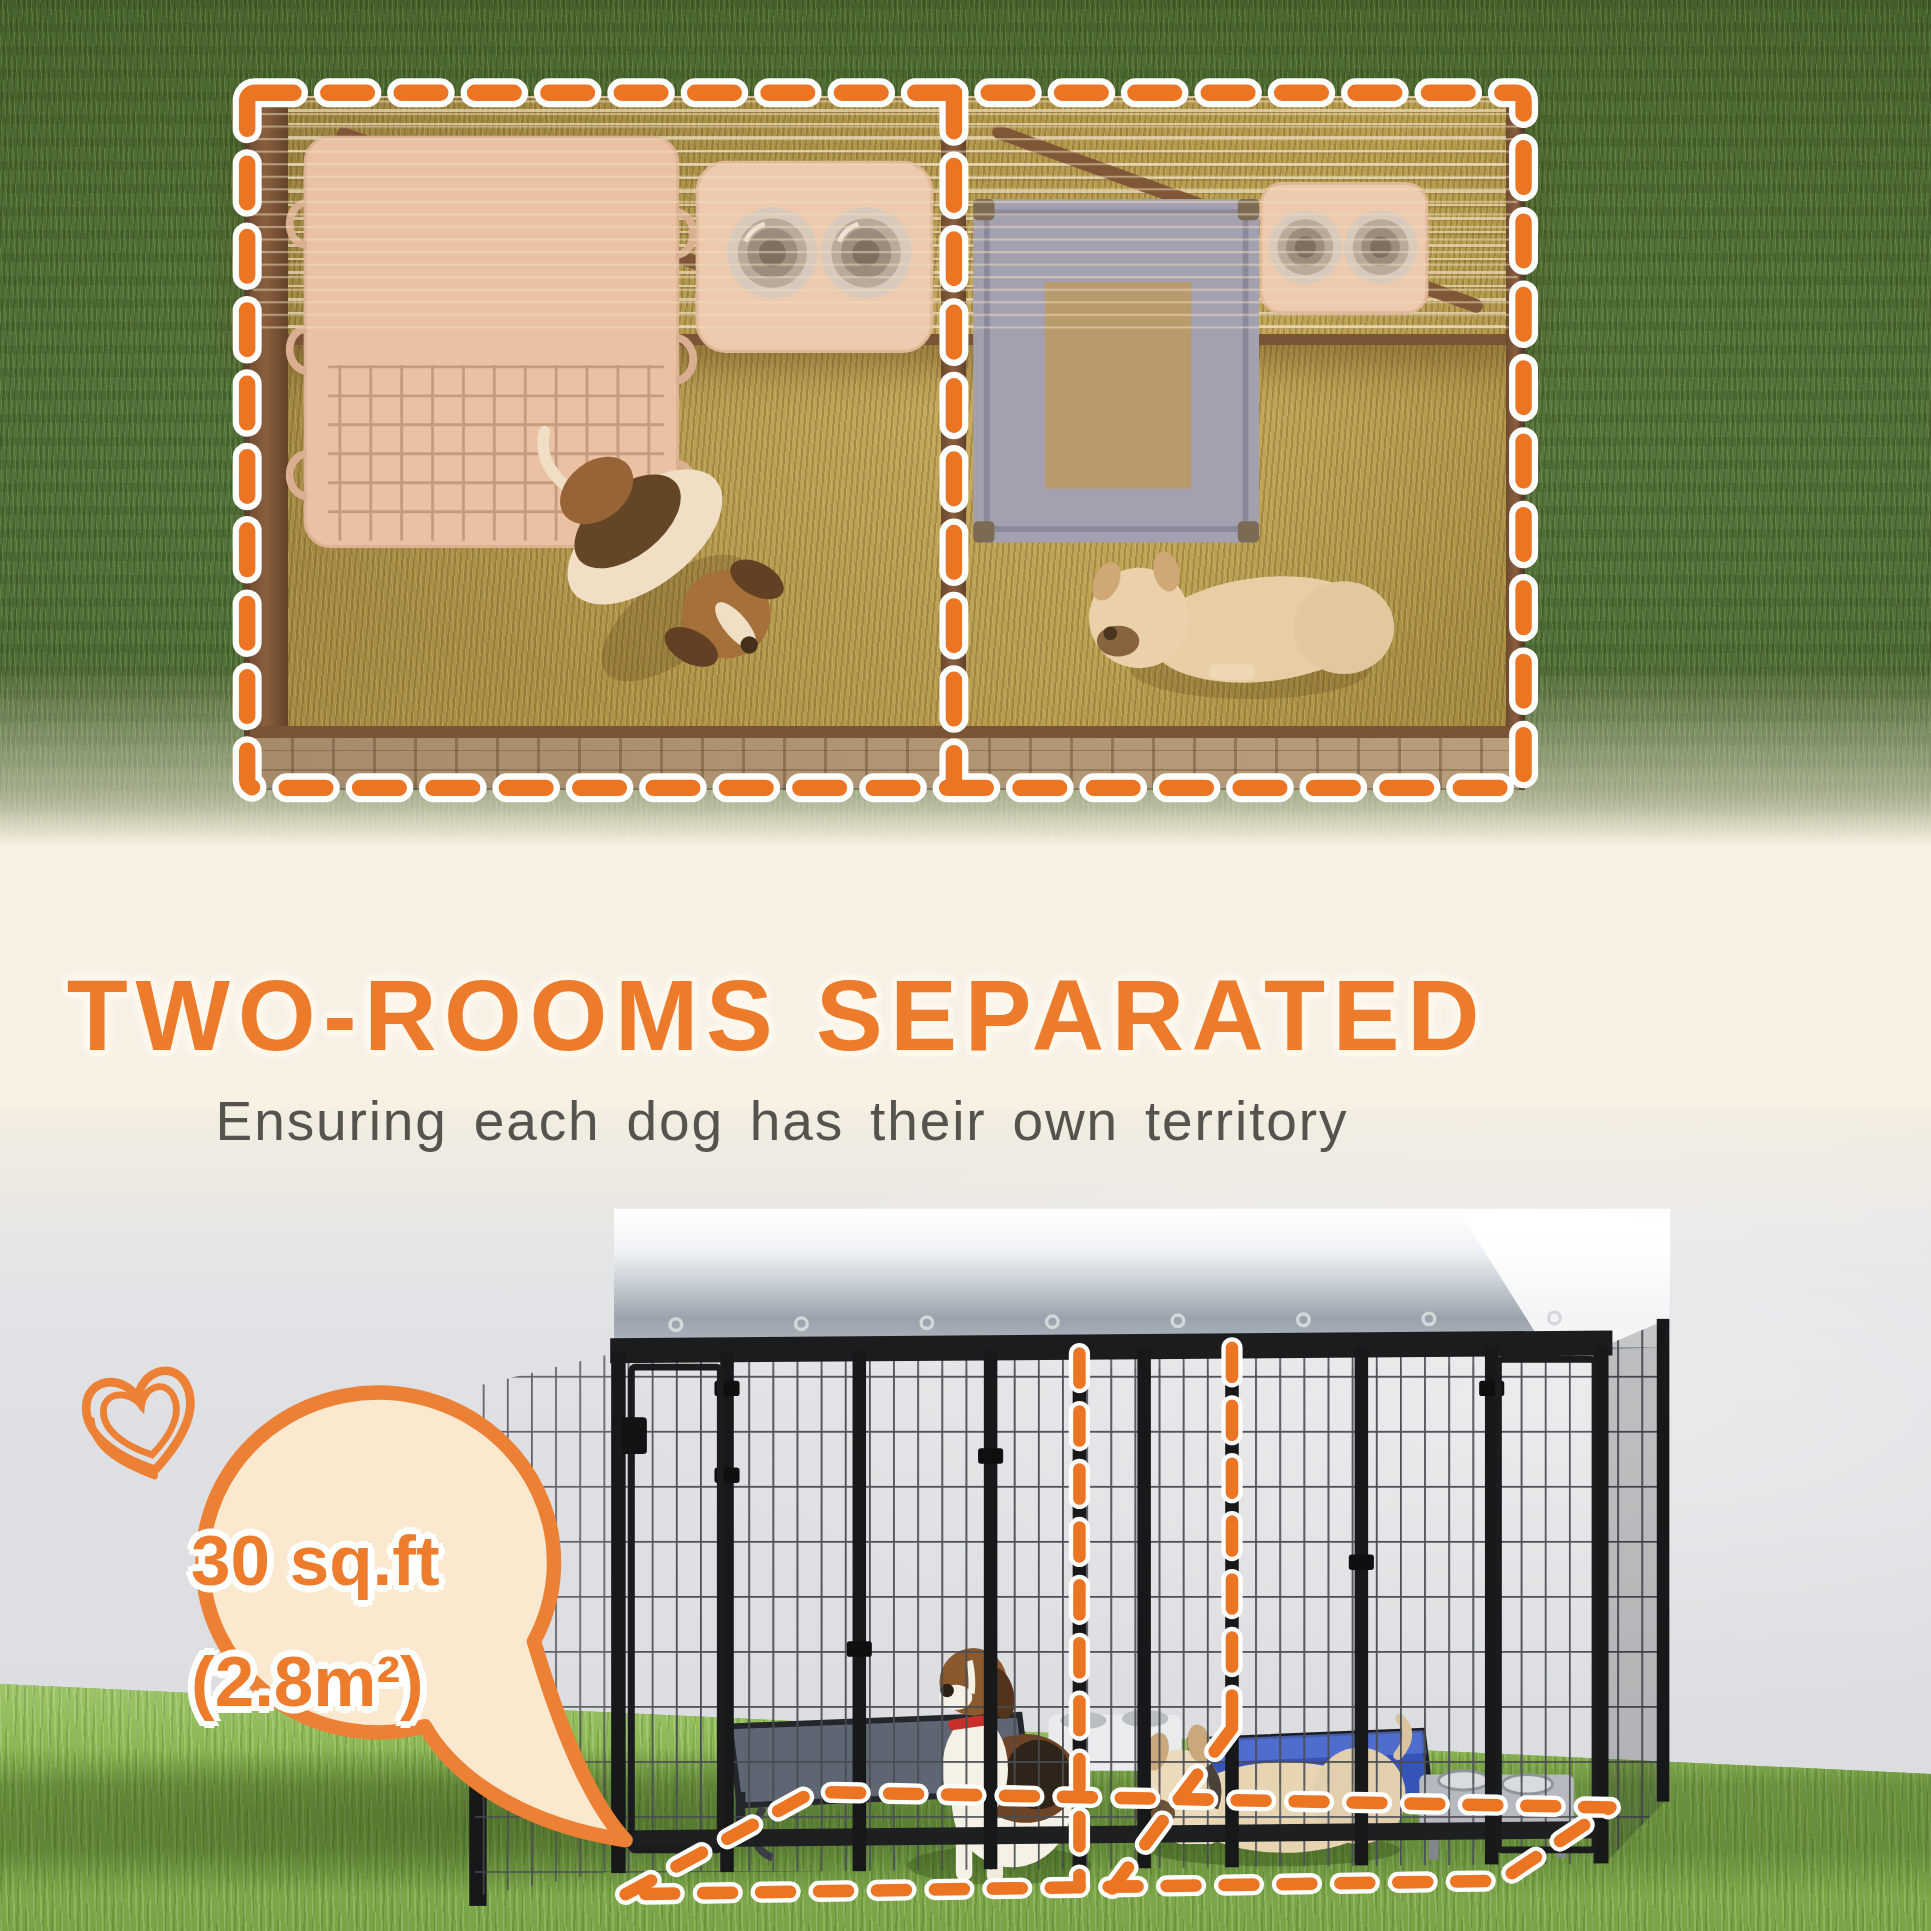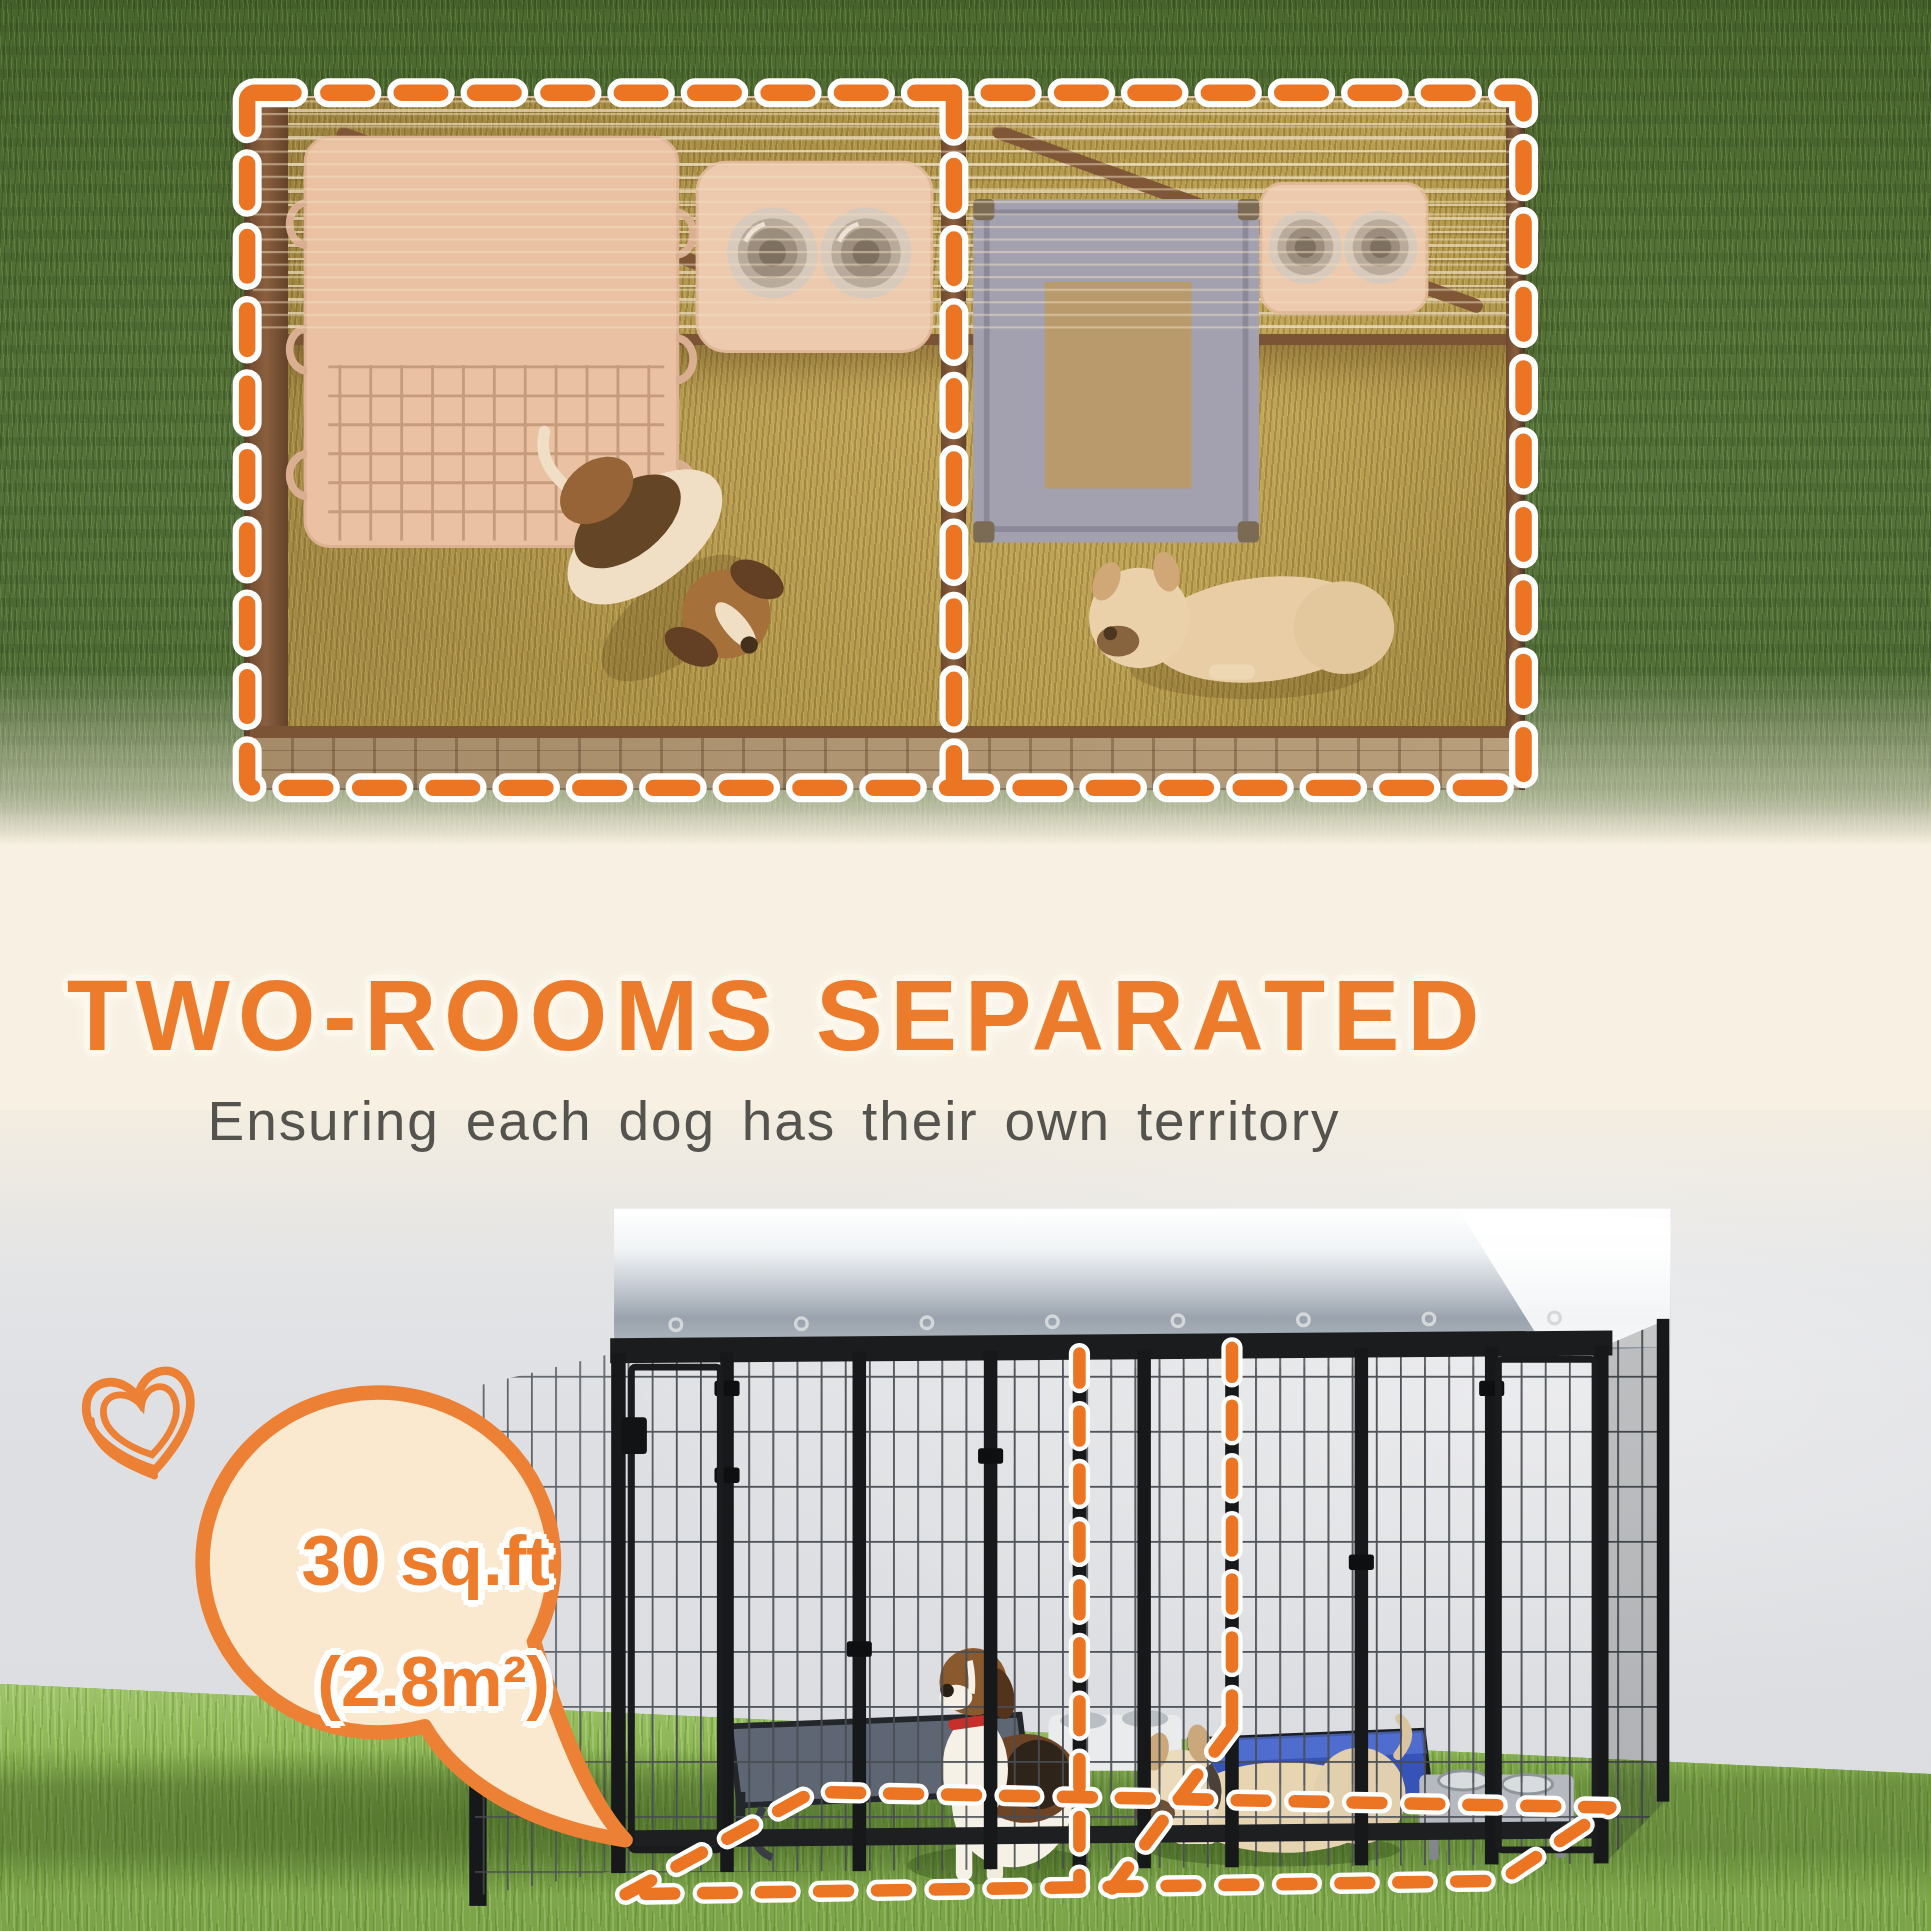--- a/index.html
+++ b/index.html
@@ -73,23 +73,23 @@
   .du{fill:none;stroke:#FFFFFF;stroke-linecap:round;stroke-linejoin:round;}
   .do{fill:none;stroke:#EC7524;stroke-linecap:round;stroke-linejoin:round;}
   .t{stroke-dasharray:40 36;}  .du.t{stroke-width:30px;} .do.t{stroke-width:17px;}
   .b{stroke-dasharray:30 30;}  .du.b{stroke-width:22px;} .do.b{stroke-width:13px;}
 
   
   .headline{left:0;top:958px;width:1554px;text-align:center;z-index:9;
     font-weight:bold;font-size:100px;letter-spacing:7.7px;color:#ED7B2C;white-space:nowrap;
     text-shadow:-5.8px 0 0 #FDF7EC,5.8px 0 0 #FDF7EC,0 -5.8px 0 #FDF7EC,0 5.8px 0 #FDF7EC,
       -3.9px -3.9px 0 #FDF7EC,3.9px -3.9px 0 #FDF7EC,-3.9px 3.9px 0 #FDF7EC,3.9px 3.9px 0 #FDF7EC,0 0 17.4px #FFFFFF;}
-  .subline{left:0;top:1089px;width:1548px;text-align:center;z-index:9;
+  .subline{left:8px;top:1089px;width:1548px;text-align:center;z-index:9;
     font-size:55px;letter-spacing:1.9px;word-spacing:8.7px;color:#55534E;white-space:nowrap;}
-  .bub-line{left:191px;width:359px;text-align:right;z-index:9;font-weight:bold;color:#ED7C2C;white-space:nowrap;
+  .bub-line{left:191px;width:359px;text-align:left;z-index:9;font-weight:bold;color:#ED7C2C;white-space:nowrap;
     text-shadow:-6.8px 0 0 #FFF,6.8px 0 0 #FFF,0 -6.8px 0 #FFF,0 6.8px 0 #FFF,
       -4.8px -4.8px 0 #FFF,4.8px -4.8px 0 #FFF,-4.8px 4.8px 0 #FFF,4.8px 4.8px 0 #FFF;}
   .bub1{top:1520px;font-size:71px;}
   .bub2{top:1641px;font-size:71px;}
 </style>
 </head>
 <body>
 
 <div class="canvas">
 

